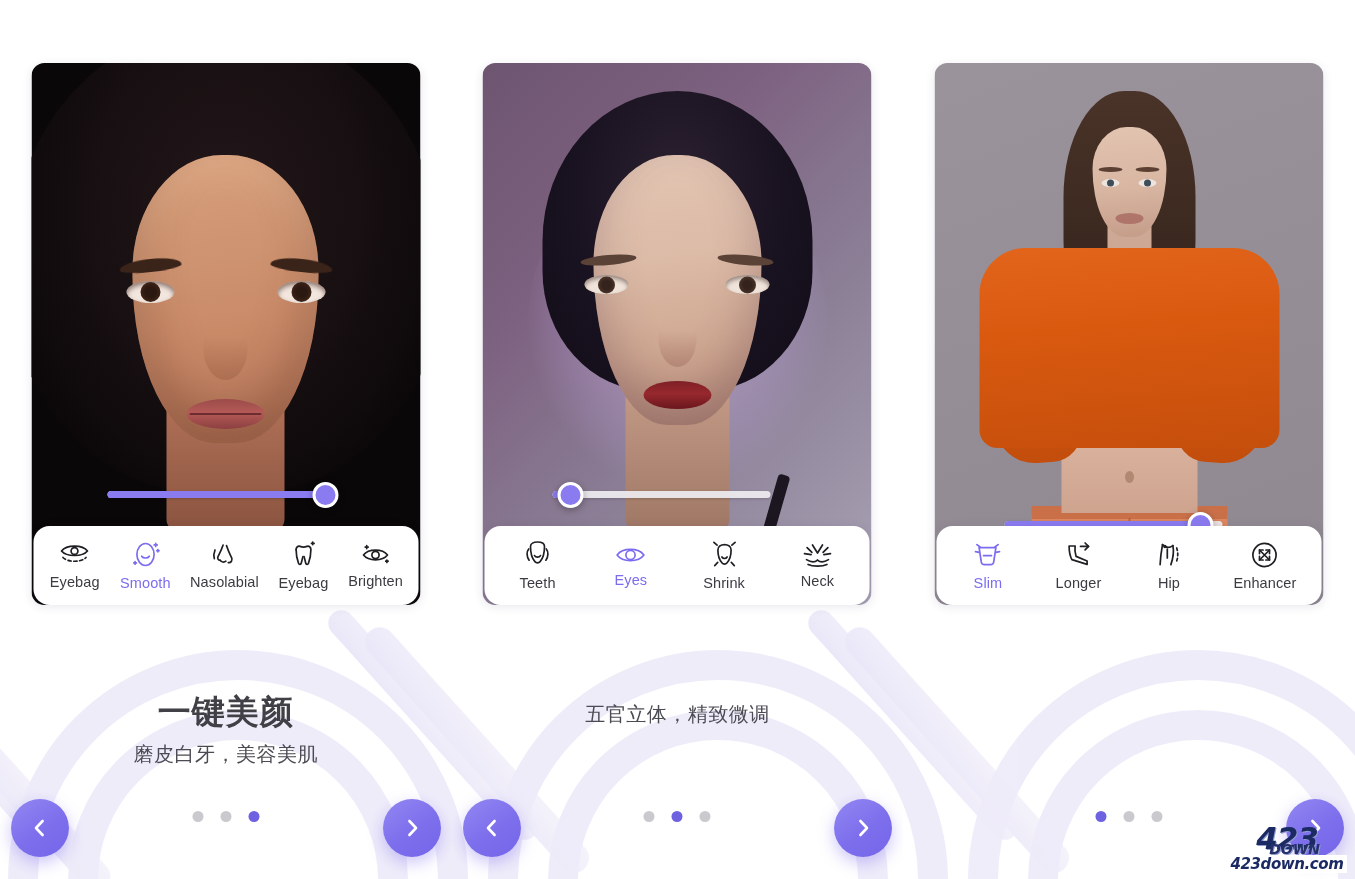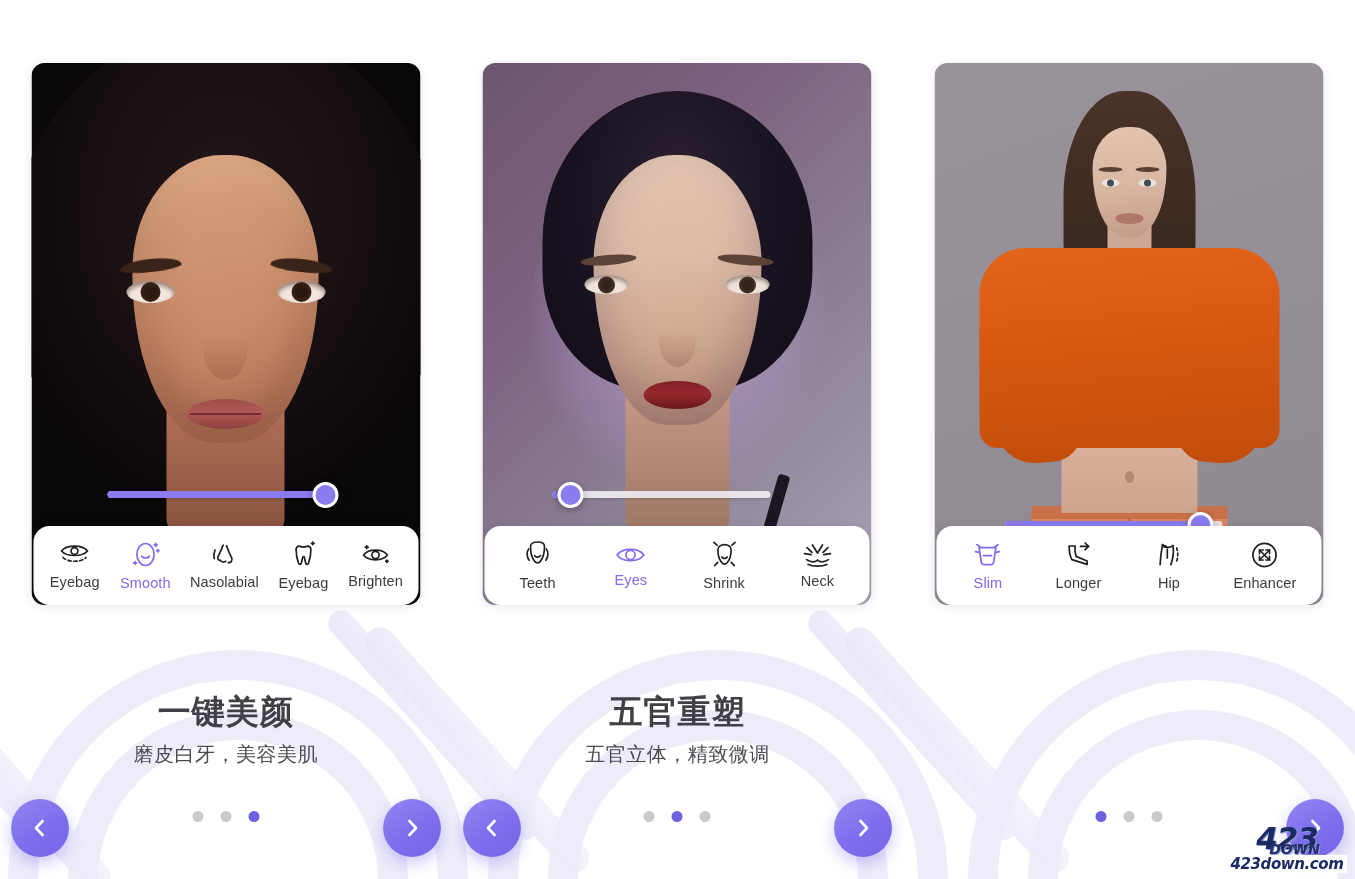--- a/index.html
+++ b/index.html
@@ -456,21 +456,20 @@
         <path d="M6 17.6 C10.6 20.6 14.4 20.4 17 18.2"></path>
         <path d="M28 17.6 C23.4 20.6 19.6 20.4 17 18.2"></path>
         <path d="M7.6 22.4 C12 24.6 22 24.6 26.4 22.4"></path>
       </svg>
                 </span>
                 <span class="tlabel">Neck</span>
               </div>
             </div>
           </div>
           <div class="caption">
-            <div class="cap-title">五官重塑</div>
             <div class="cap-sub">五官立体，精致微调</div>
           </div>
           <div class="dots">
             <div class="dot" style="background: rgb(201, 201, 206);"></div>
             <div class="dot active" style="background: rgb(111, 98, 224);"></div>
             <div class="dot" style="background: rgb(201, 201, 206);"></div>
           </div>
         </div>
         <div class="arrow-btn arrow-left">
           <svg width="22" height="22" viewBox="0 0 22 22" fill="none" stroke="#ffffff" stroke-width="2.6" stroke-linecap="round" stroke-linejoin="round">

